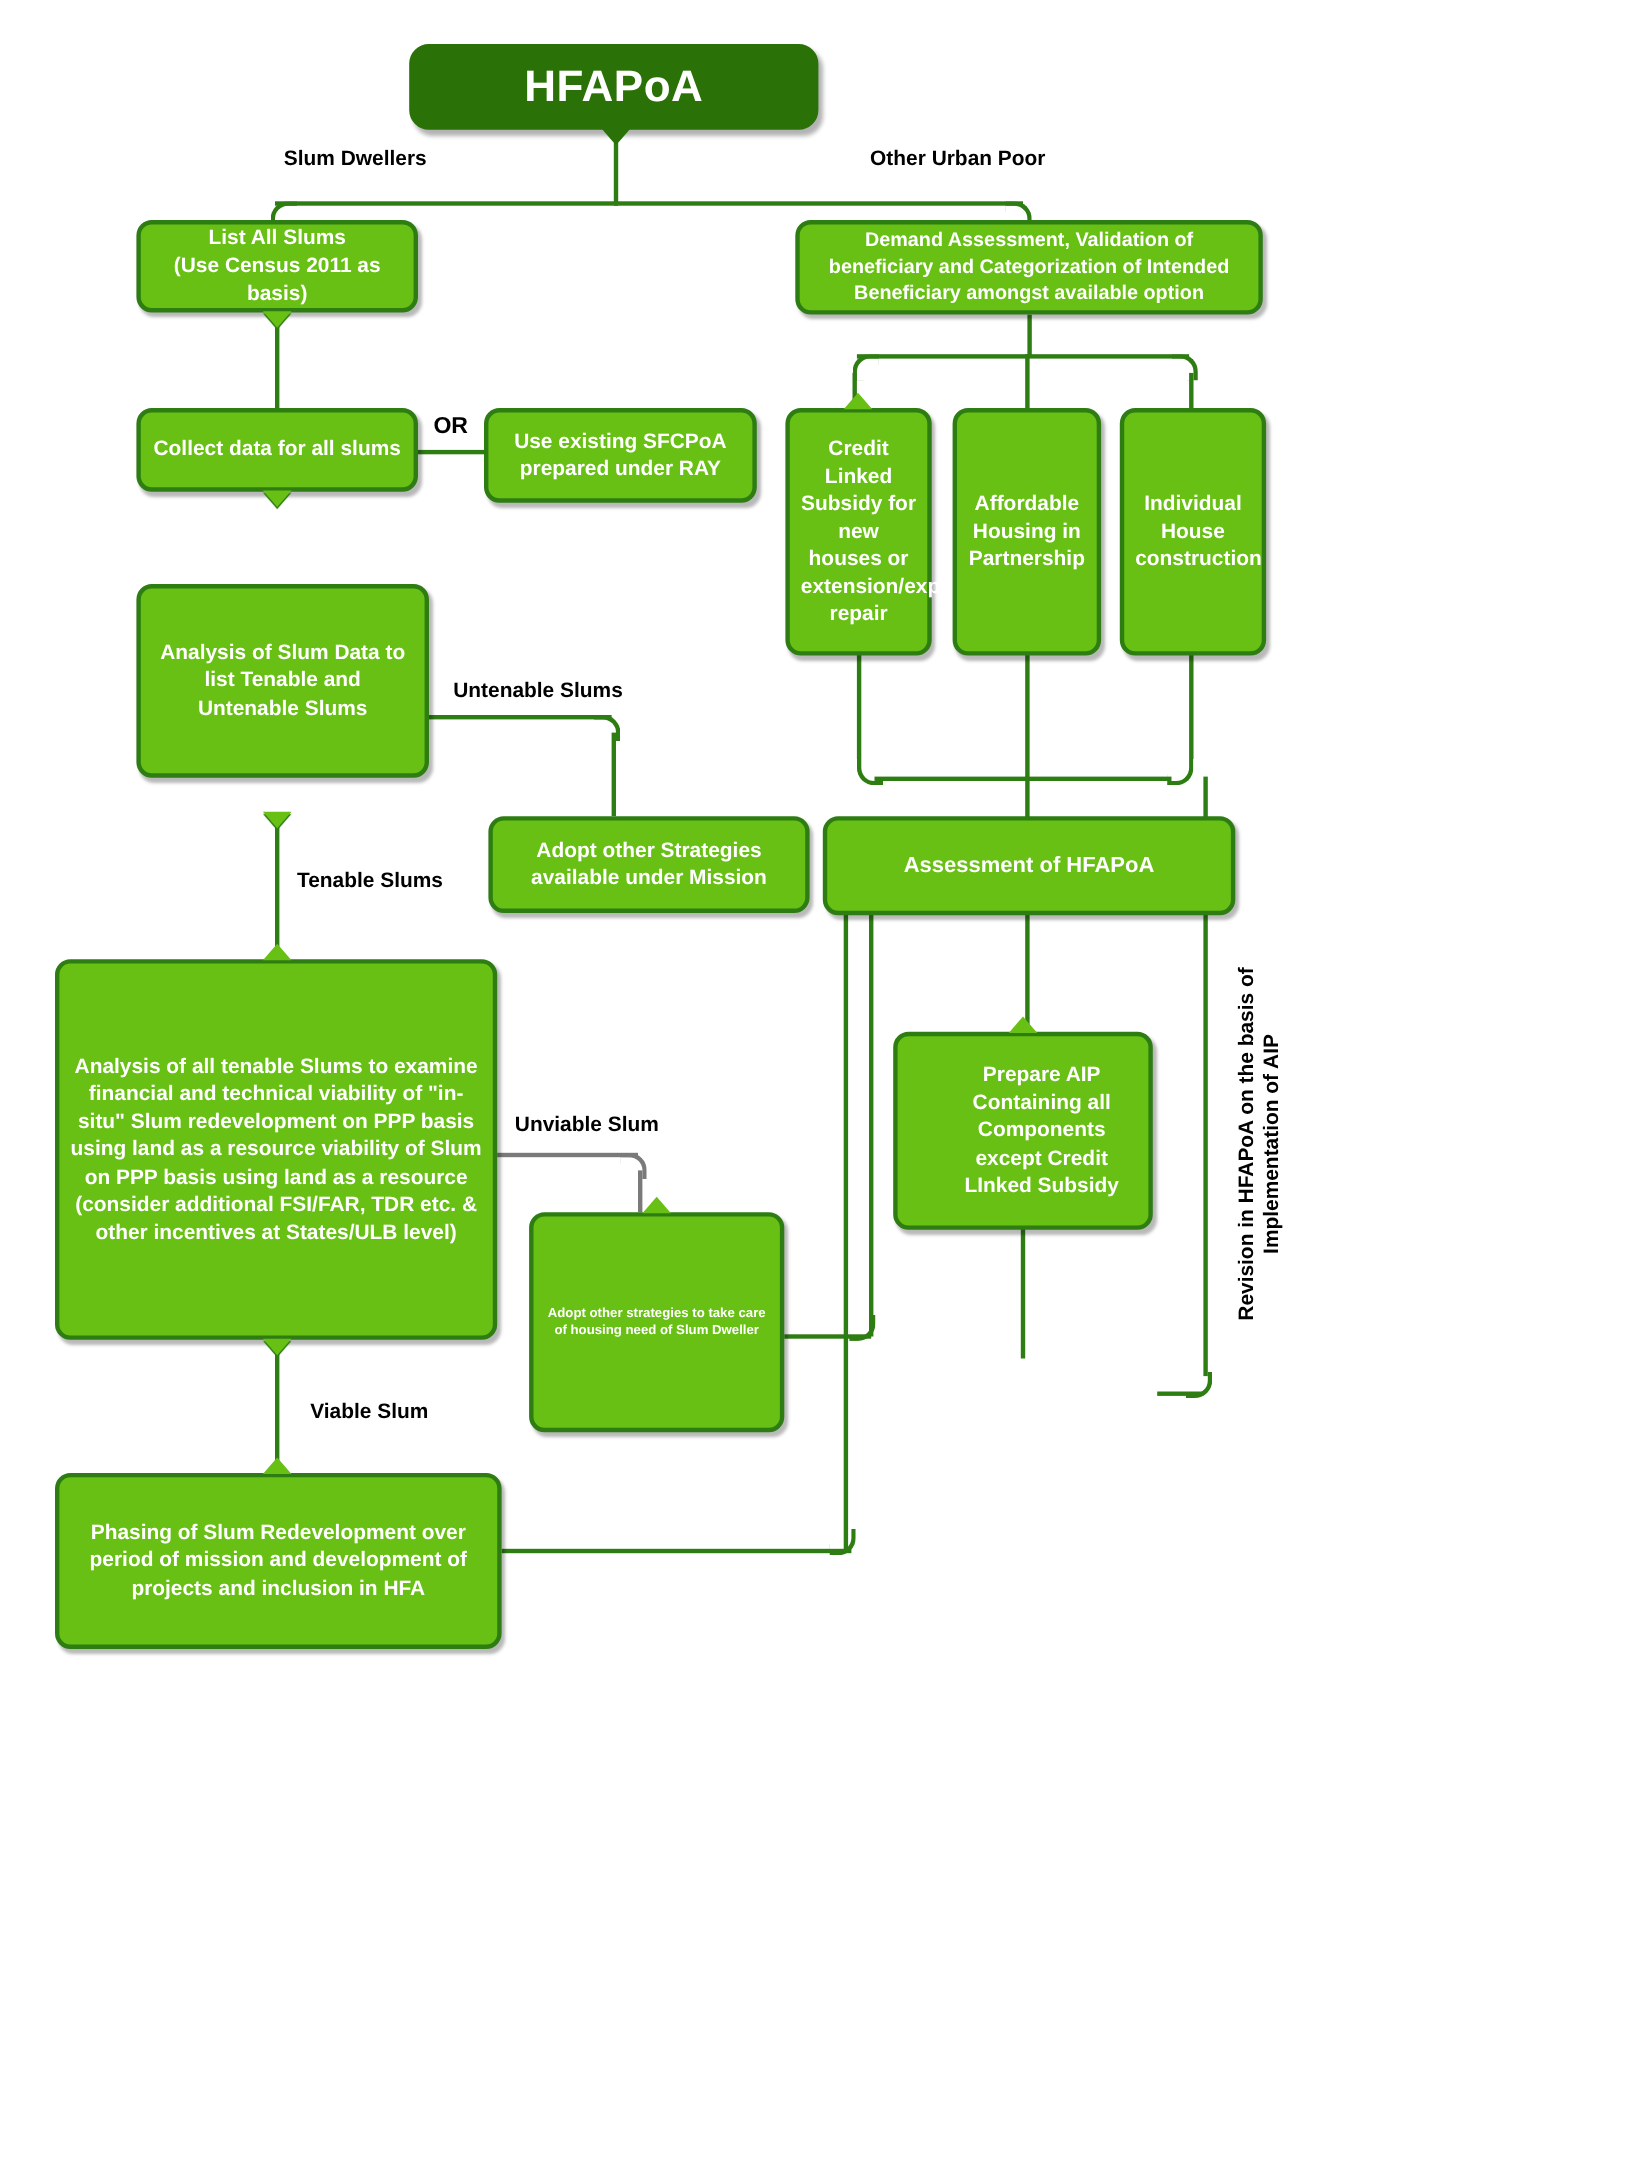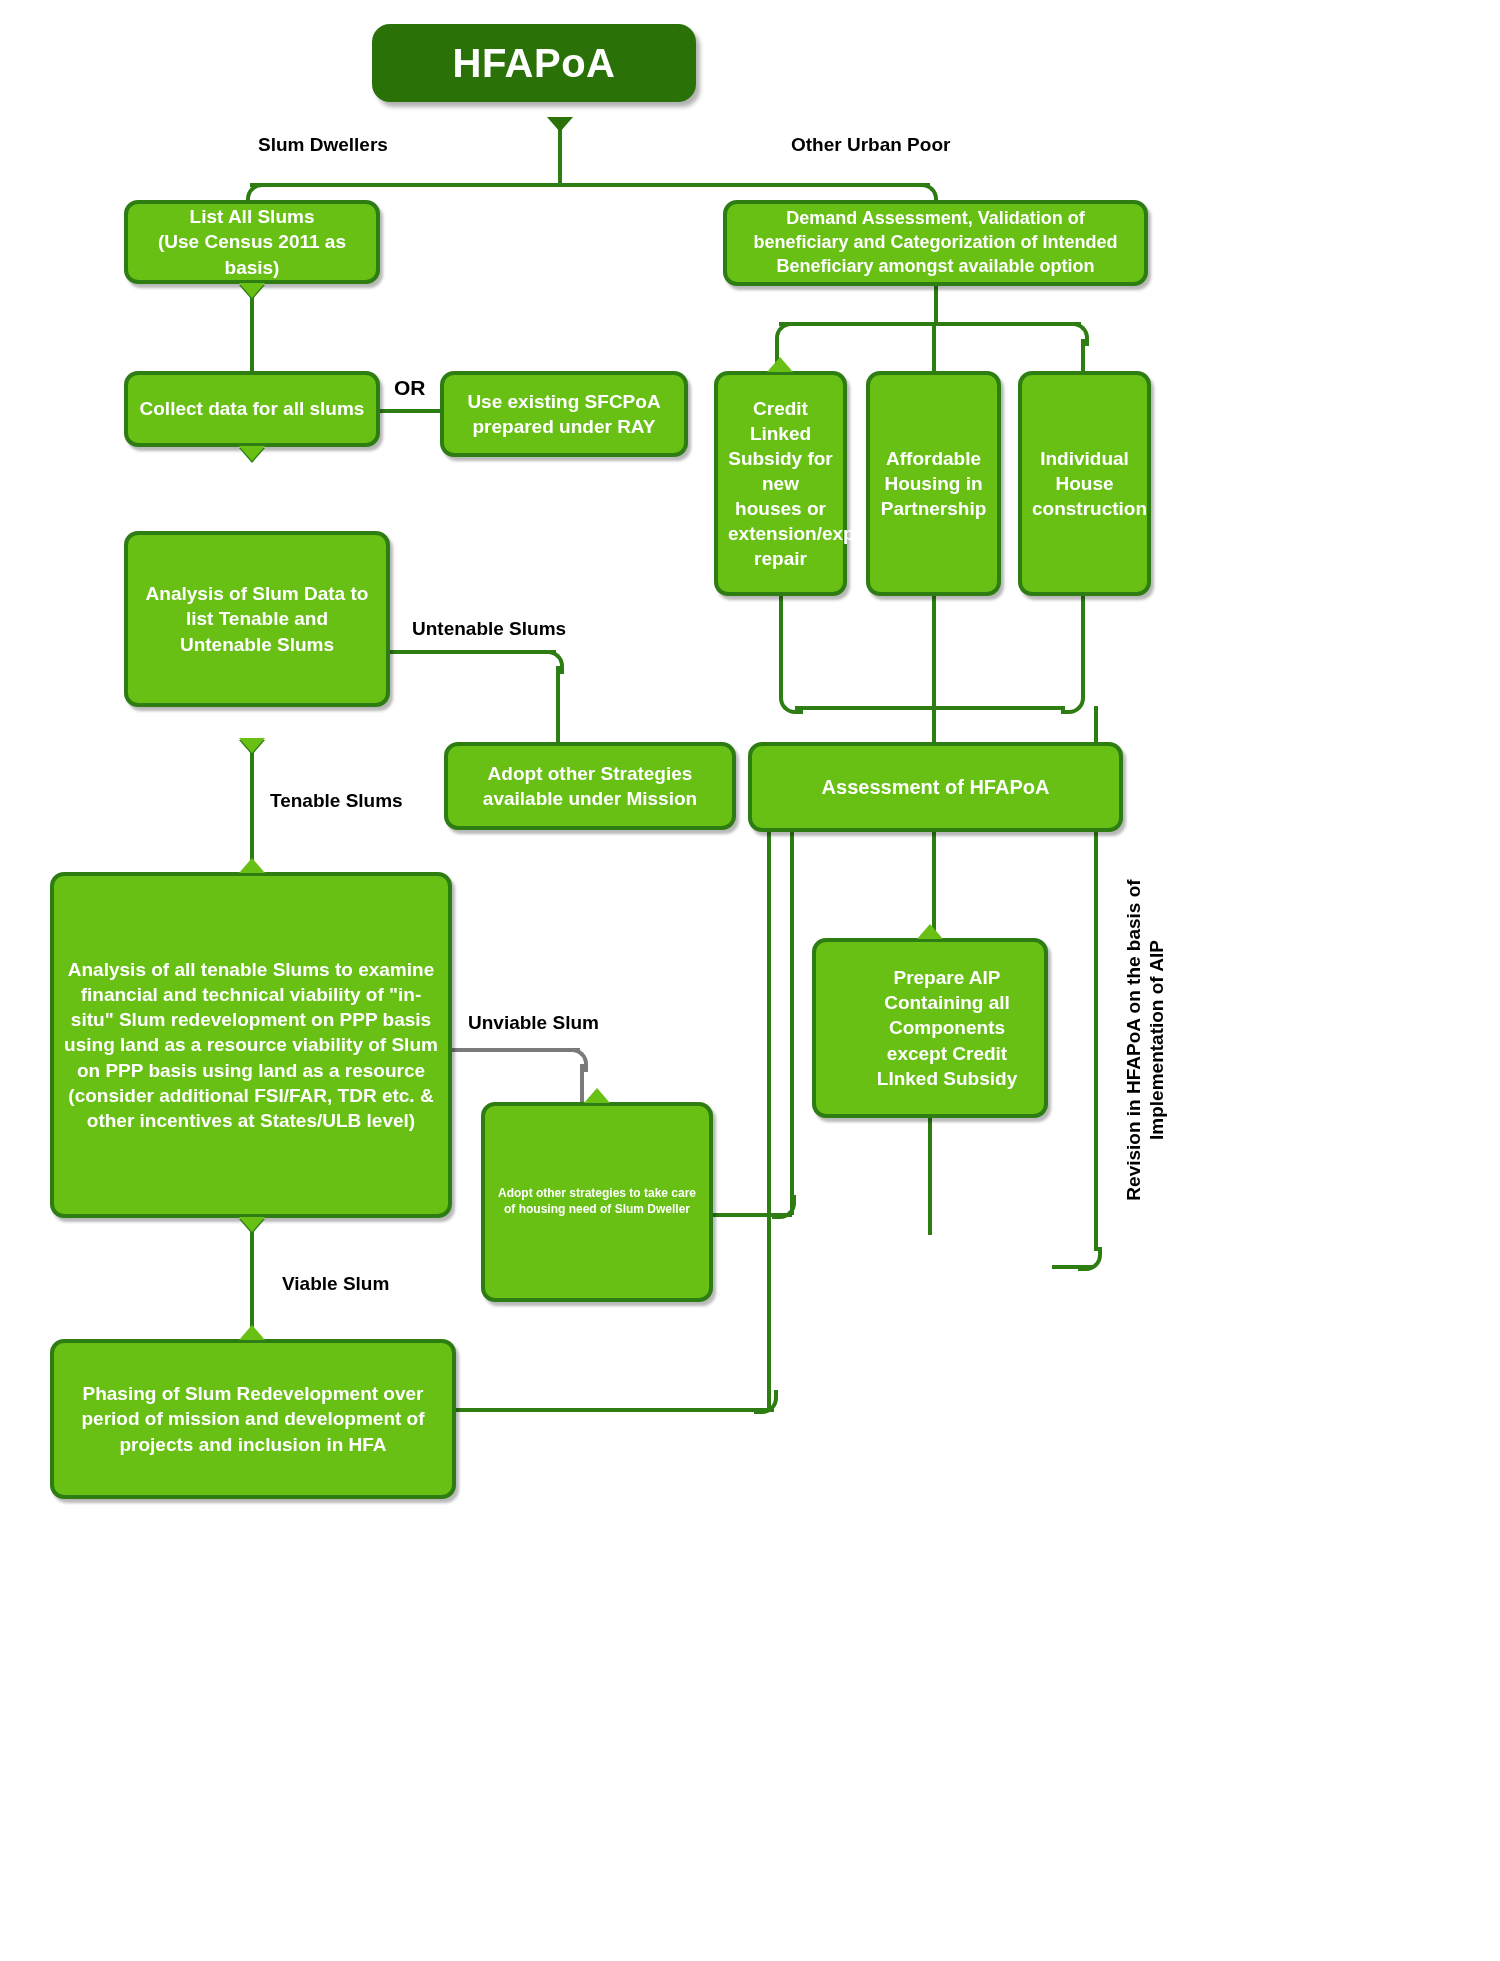--- a/index.html
+++ b/index.html
@@ -90,21 +90,21 @@
     line-height:1.22;
     white-space:normal;
   }
   .elabel.or{font-size:21px;text-align:right;}
 </style>
 </head>
 <body>
 
 <div id="canvas">
 
-  <div class="node title" style="left:372px;top:24px;width:324px;height:78px;">
+  <div class="node title" style="left:372px;top:40px;width:372px;height:78px;">
     <span class="txt">HFAPoA</span>
   </div>
   <div class="notch dark" style="left:547px;top:117px;"></div>
 
   <div class="ln v" style="left:558px;top:130px;height:55px;"></div>
 
   <div class="ln h" style="left:250px;top:183px;width:312px;"></div>
   <div class="ln h" style="left:558px;top:183px;width:372px;"></div>
   <div class="corner c-tl" style="left:246px;top:183px;width:20px;height:20px;"></div>
   <div class="corner c-tr" style="left:914px;top:183px;width:20px;height:20px;"></div>

